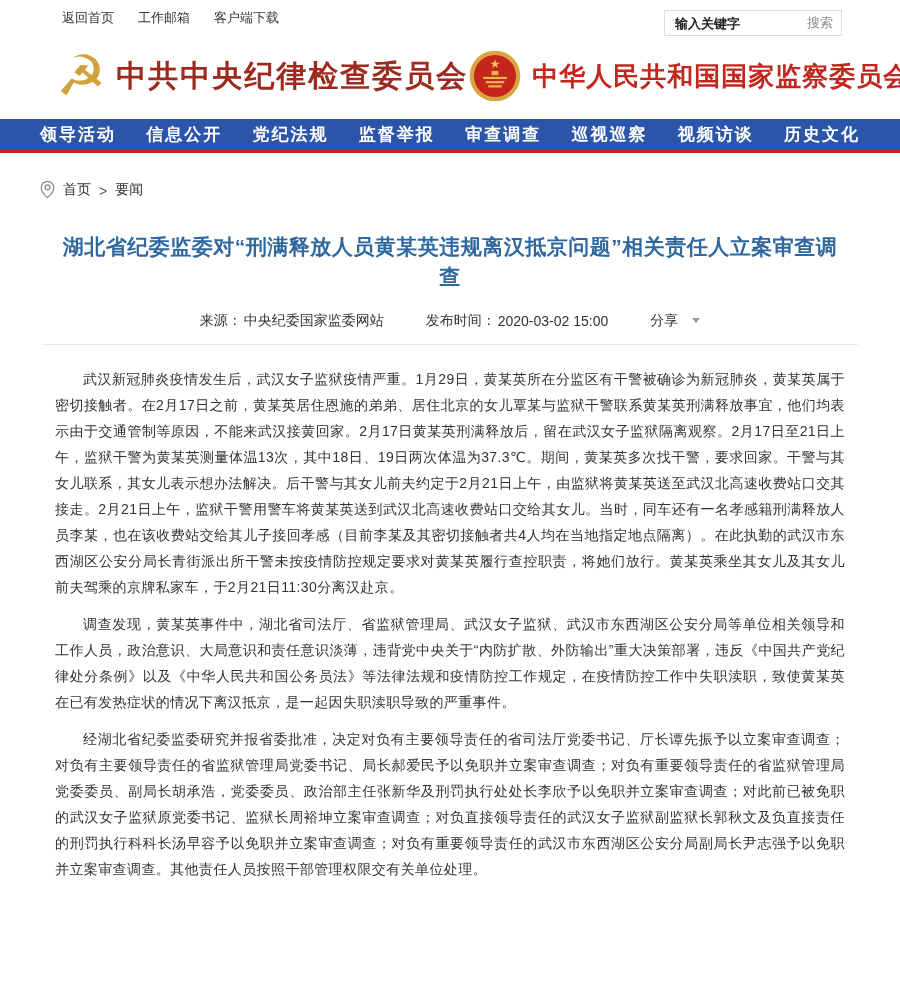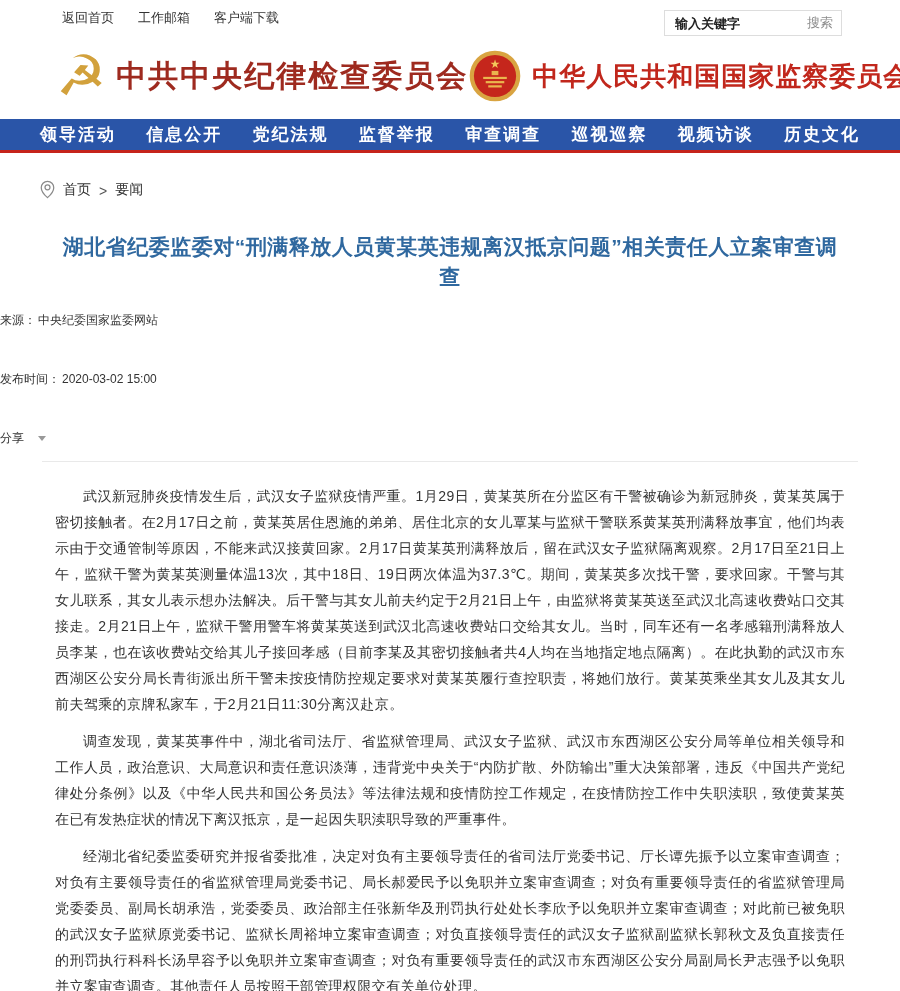--- a/index.html
+++ b/index.html
@@ -25,21 +25,21 @@
   
   .nav{background:#2a55a8;border-bottom:3px solid #c5231b;display:flex;align-items:center;justify-content:space-between;padding:0 40px;height:31px;}
   .nav a{color:#fff;font-weight:bold;font-size:17px;letter-spacing:2px;}
 
   
   .breadcrumb{display:flex;align-items:flex-end;gap:8px;padding:27px 0 0 40px;font-size:14px;color:#333;}
   .breadcrumb .sep{color:#555;}
 
   
   .article-title{text-align:center;color:#2f689f;font-size:21px;font-weight:bold;margin:33px 58px 0;line-height:1.45;letter-spacing:0.5px;}
-  .meta{display:flex;justify-content:center;align-items:flex-start;gap:42px;font-size:12px;color:#333;margin-top:19px;flex-direction:column;}
+  .meta{display:flex;justify-content:center;align-items:center;gap:42px;font-size:14px;color:#333;margin-top:19px;}
   .meta .seg{display:flex;align-items:center;gap:2px;}
   .share{display:flex;align-items:center;gap:14px;color:#333;}
   .caret{width:0;height:0;border-left:4px solid transparent;border-right:4px solid transparent;border-top:5px solid #999;display:inline-block;}
   .divider{border:none;border-top:1px solid #e9e9e9;margin:14px 42px 0;}
 
   
   .article-body{margin:21px 55px 0;}
   .article-body p{font-size:14px;line-height:26px;color:#333;text-align:justify;text-indent:2em;margin:0 0 11px;letter-spacing:0.4px;}
 </style>
 </head>

